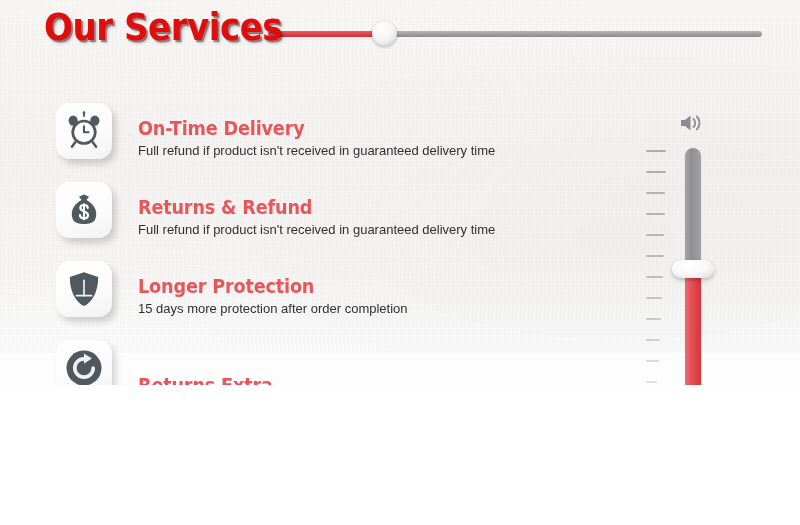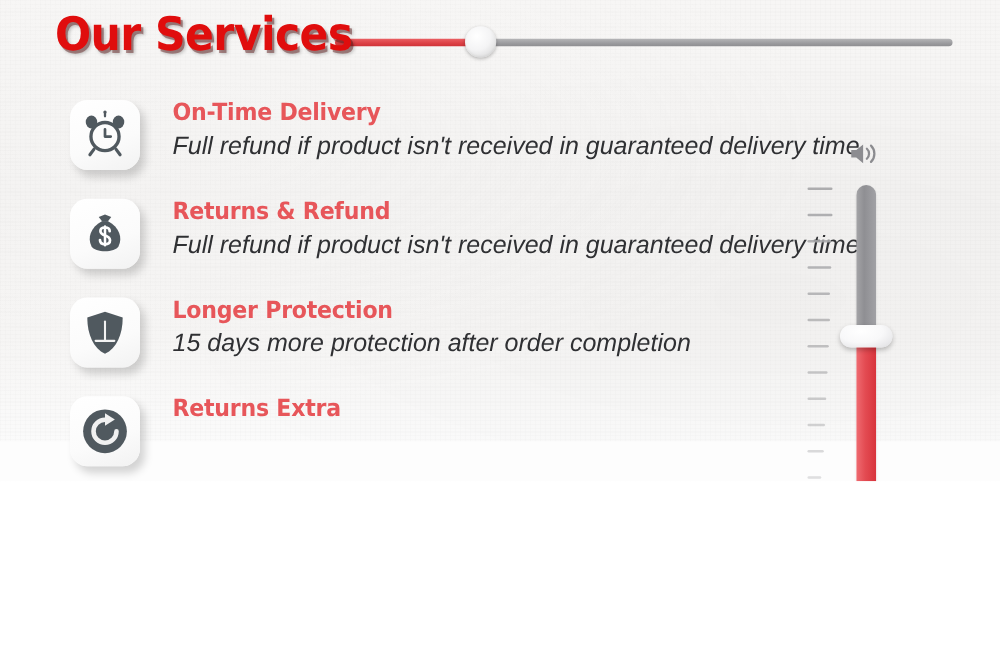--- a/index.html
+++ b/index.html
@@ -103,21 +103,21 @@
     position: absolute;
     left: 0;
     top: 80px;
     width: 640px;
     z-index: 3;
   }
   .row {
     position: relative;
     height: 79px;
     display: flex;
-    align-items: flex-start;
+    align-items: flex-end;
   }
   .row .tile {
     position: relative;
     margin-left: 56px;
     width: 56px;
     height: 56px;
     flex: 0 0 56px;
     border-radius: 14px;
     background: linear-gradient(160deg, #ffffff 0%, #fbfbfb 60%, #f2f2f2 100%);
     box-shadow: 4px 5px 7px rgba(0,0,0,0.17);
@@ -139,25 +139,24 @@
     color: #e7565a;
     transform: scaleX(0.93);
     transform-origin: left center;
     letter-spacing: -0.2px;
     line-height: 1.1;
     white-space: nowrap;
   }
   .row .sub {
     margin-top: 5px;
     font-family: "Liberation Sans", sans-serif;
-    font-size: 20px;
+    font-size: 13px;
     color: #2f3033;
     line-height: 1.15;
     white-space: nowrap;
-    font-style: italic;
   }
 
   
   .vslider {
     position: absolute;
     left: 640px;
     top: 112px;
     width: 110px;
     height: 350px;
     z-index: 4;

